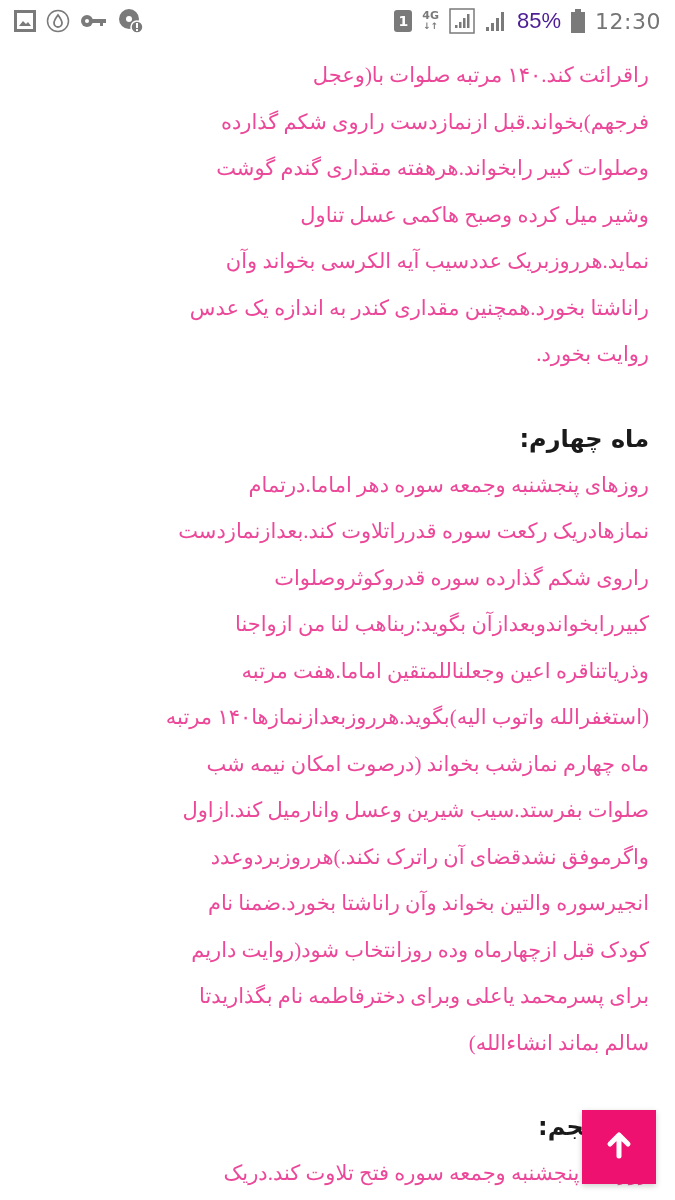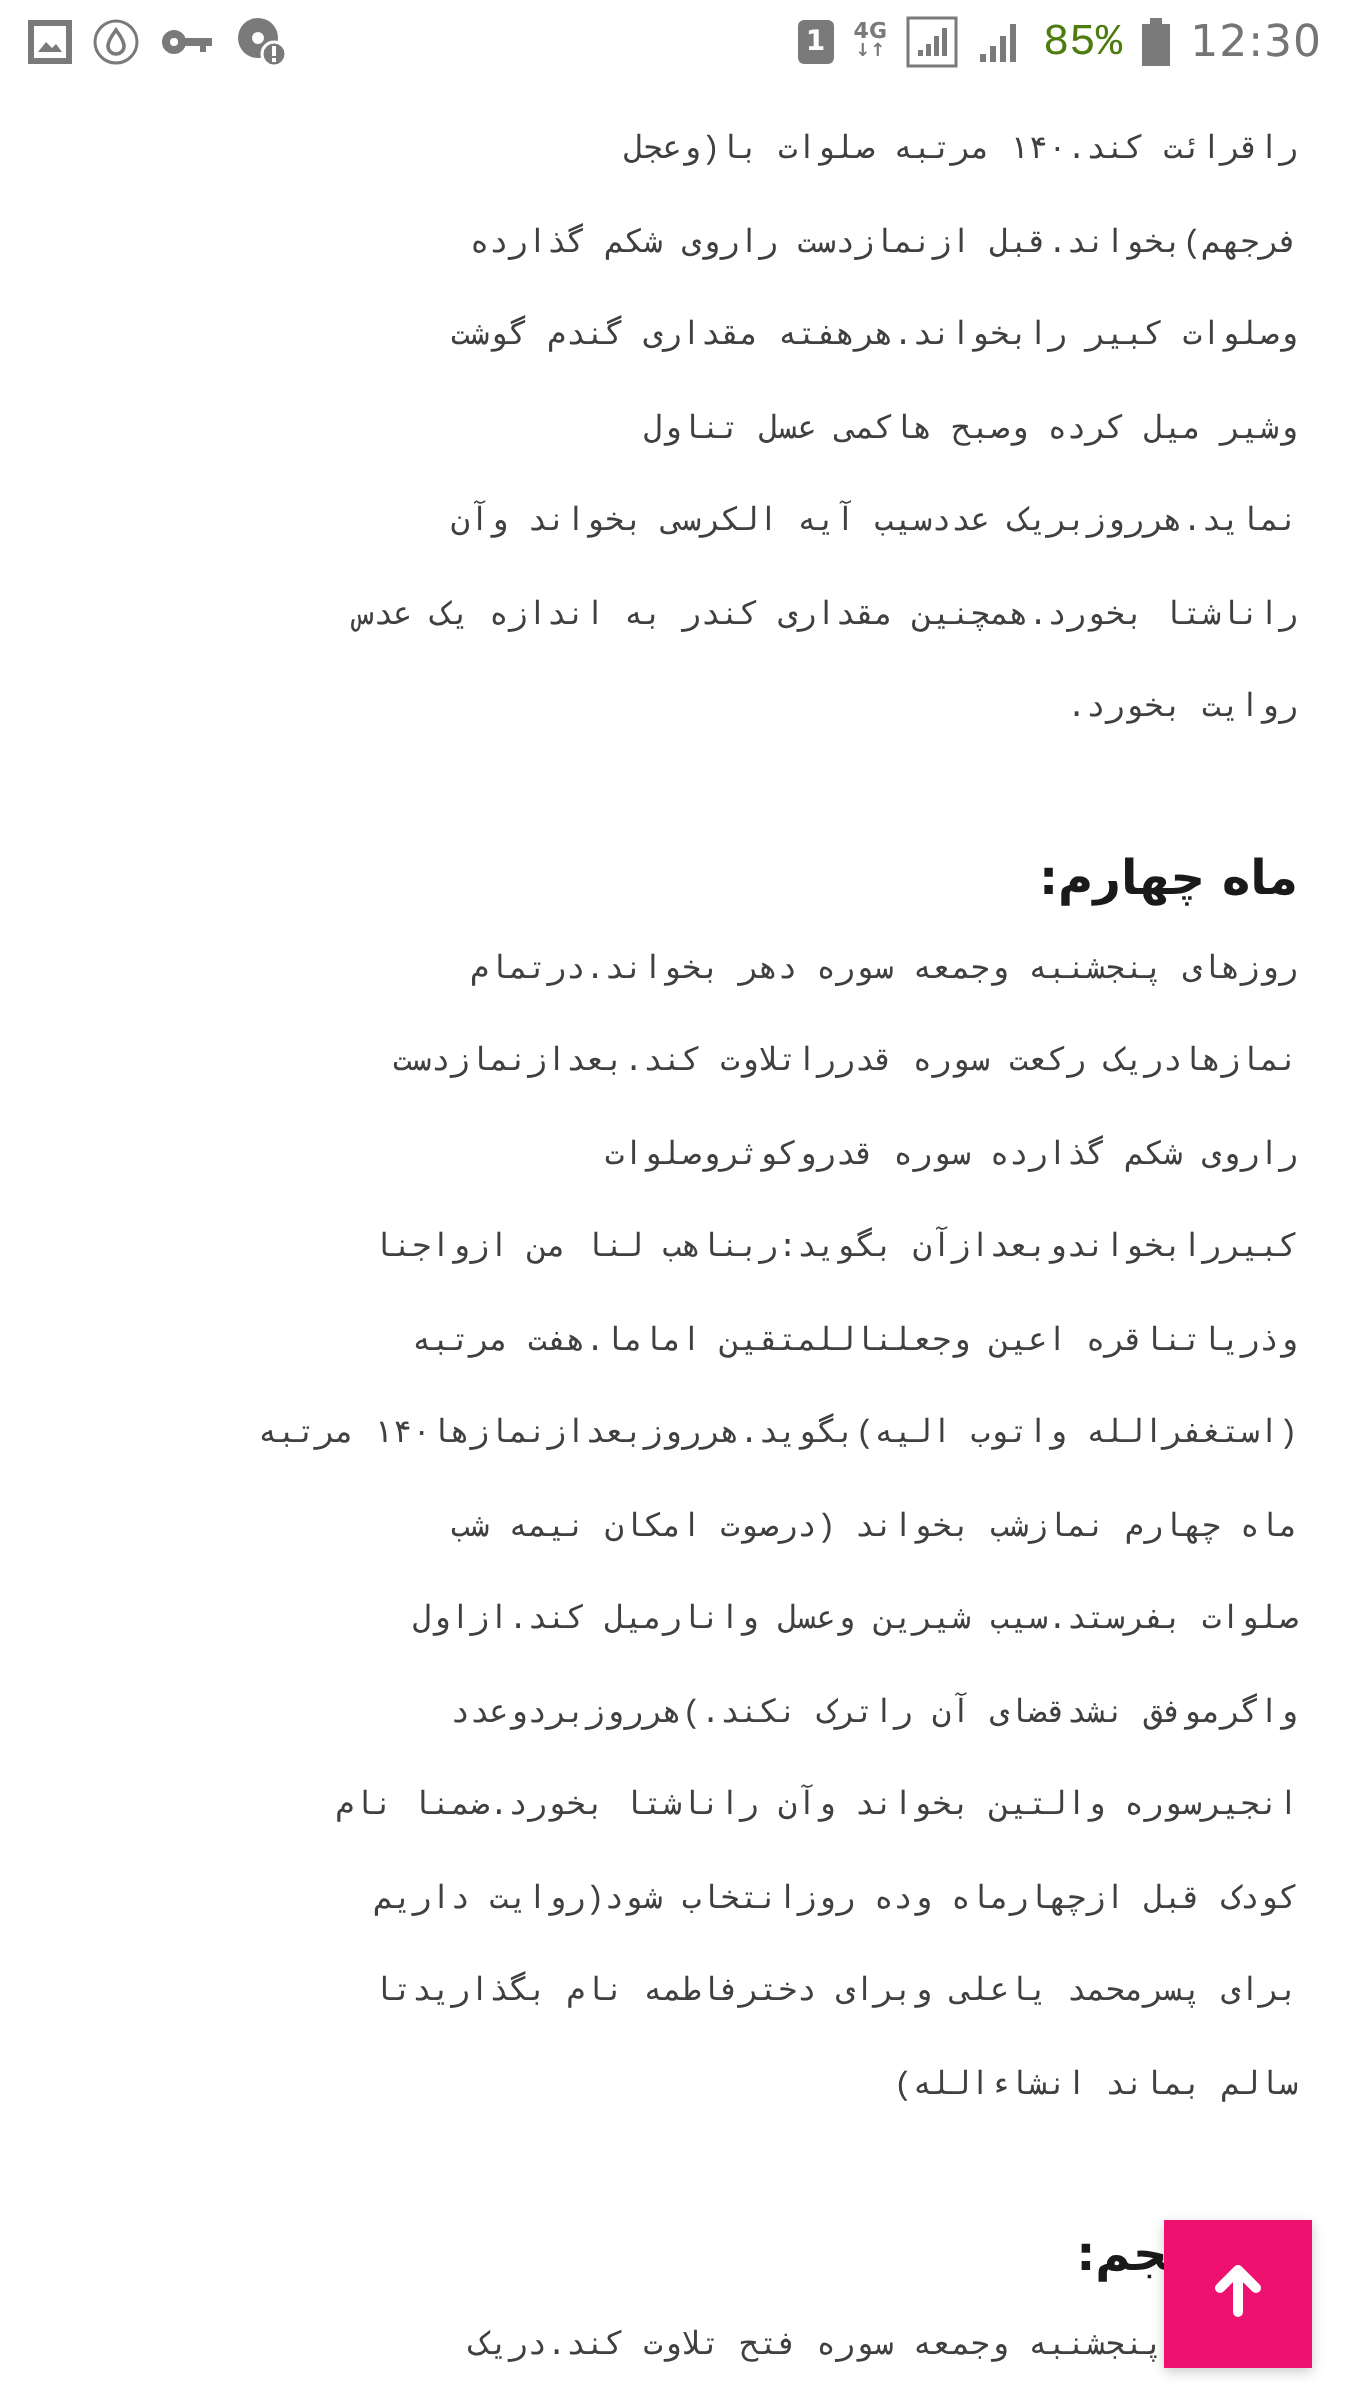--- a/index.html
+++ b/index.html
@@ -10,39 +10,39 @@
     }
     .status-bar {
       position: absolute; top: 0; left: 0; width: 675px; height: 42px;
       background: #ffffff;
       display: flex; align-items: center; justify-content: space-between;
       padding: 0 14px;
       color: #757575;
     }
     .sb-left, .sb-right { display: flex; align-items: center; gap: 10px; }
     .sb-icon { display: inline-flex; align-items: center; justify-content: center; color: #757575; }
-    .sb-text { font-family: Liberation Mono, monospace; font-size: 22px; color: #4d7c0f; }
+    .sb-text { font-family: Liberation Sans, sans-serif; font-size: 22px; color: #4c1d95; }
     .sb-time { font-size: 22px; color: #757575; letter-spacing: 0.5px; }
     .sim-badge {
       width: 18px; height: 22px; background: #7a7a7a; border-radius: 3px;
       color: #fff; font-size: 14px; font-weight: bold;
       display: flex; align-items: center; justify-content: center;
     }
     .net-4g { display: flex; flex-direction: column; align-items: center; line-height: 10px; font-size: 11px; font-weight: bold; color: #7a7a7a; }
     .content {
       position: absolute; top: 42px; left: 0; width: 675px;
       padding: 10px 26px 0 26px;
       direction: rtl; text-align: right;
       color: #222222;
     }
     .para {
-      font-family: Liberation Mono, monospace;
-      font-size: 16px;
+      font-family: Liberation Serif, serif;
+      font-size: 21px;
       line-height: 46.5px;
-      color: #404040;
+      color: #ec4899;
       margin-left: 0;
     }
     .para-block { margin-bottom: 38px; }
     .heading {
       font-family: "DejaVu Sans", sans-serif;
       font-weight: bold;
       font-size: 24px;
       line-height: 46px;
       color: #1a1a1a;
     }
@@ -135,21 +135,21 @@
       <span class="line">وشیر میل کرده وصبح هاکمی عسل تناول</span>
       <span class="line">نماید.هرروزبریک عددسیب آیه الکرسی بخواند وآن</span>
       <span class="line">راناشتا بخورد.همچنین مقداری کندر به اندازه یک عدس</span>
       <span class="line">روایت بخورد.</span>
     </div>
   </div>
 
   <div class="para-block">
     <div class="heading">ماه چهارم:</div>
     <div class="para">
-      <span class="line">روزهای پنجشنبه وجمعه سوره دهر بخواند.درتمام</span>
+      <span class="line">روزهای پنجشنبه وجمعه سوره دهر اماما.درتمام</span>
       <span class="line">نمازهادریک رکعت سوره قدرراتلاوت کند.بعدازنمازدست</span>
       <span class="line">راروی شکم گذارده سوره قدروکوثروصلوات</span>
       <span class="line">کبیررابخواندوبعدازآن بگوید:ربناهب لنا من ازواجنا</span>
       <span class="line">وذریاتناقره اعین وجعلناللمتقین اماما.هفت مرتبه</span>
       <span class="line">(استغفرالله واتوب الیه)بگوید.هرروزبعدازنمازها۱۴۰ مرتبه</span>
       <span class="line">ماه چهارم نمازشب بخواند (درصوت امکان نیمه شب</span>
       <span class="line">صلوات بفرستد.سیب شیرین وعسل وانارمیل کند.ازاول</span>
       <span class="line">واگرموفق نشدقضای آن راترک نکند.)هرروزبردوعدد</span>
       <span class="line">انجیرسوره والتین بخواند وآن راناشتا بخورد.ضمنا نام</span>
       <span class="line">کودک قبل ازچهارماه وده روزانتخاب شود(روایت داریم</span>

